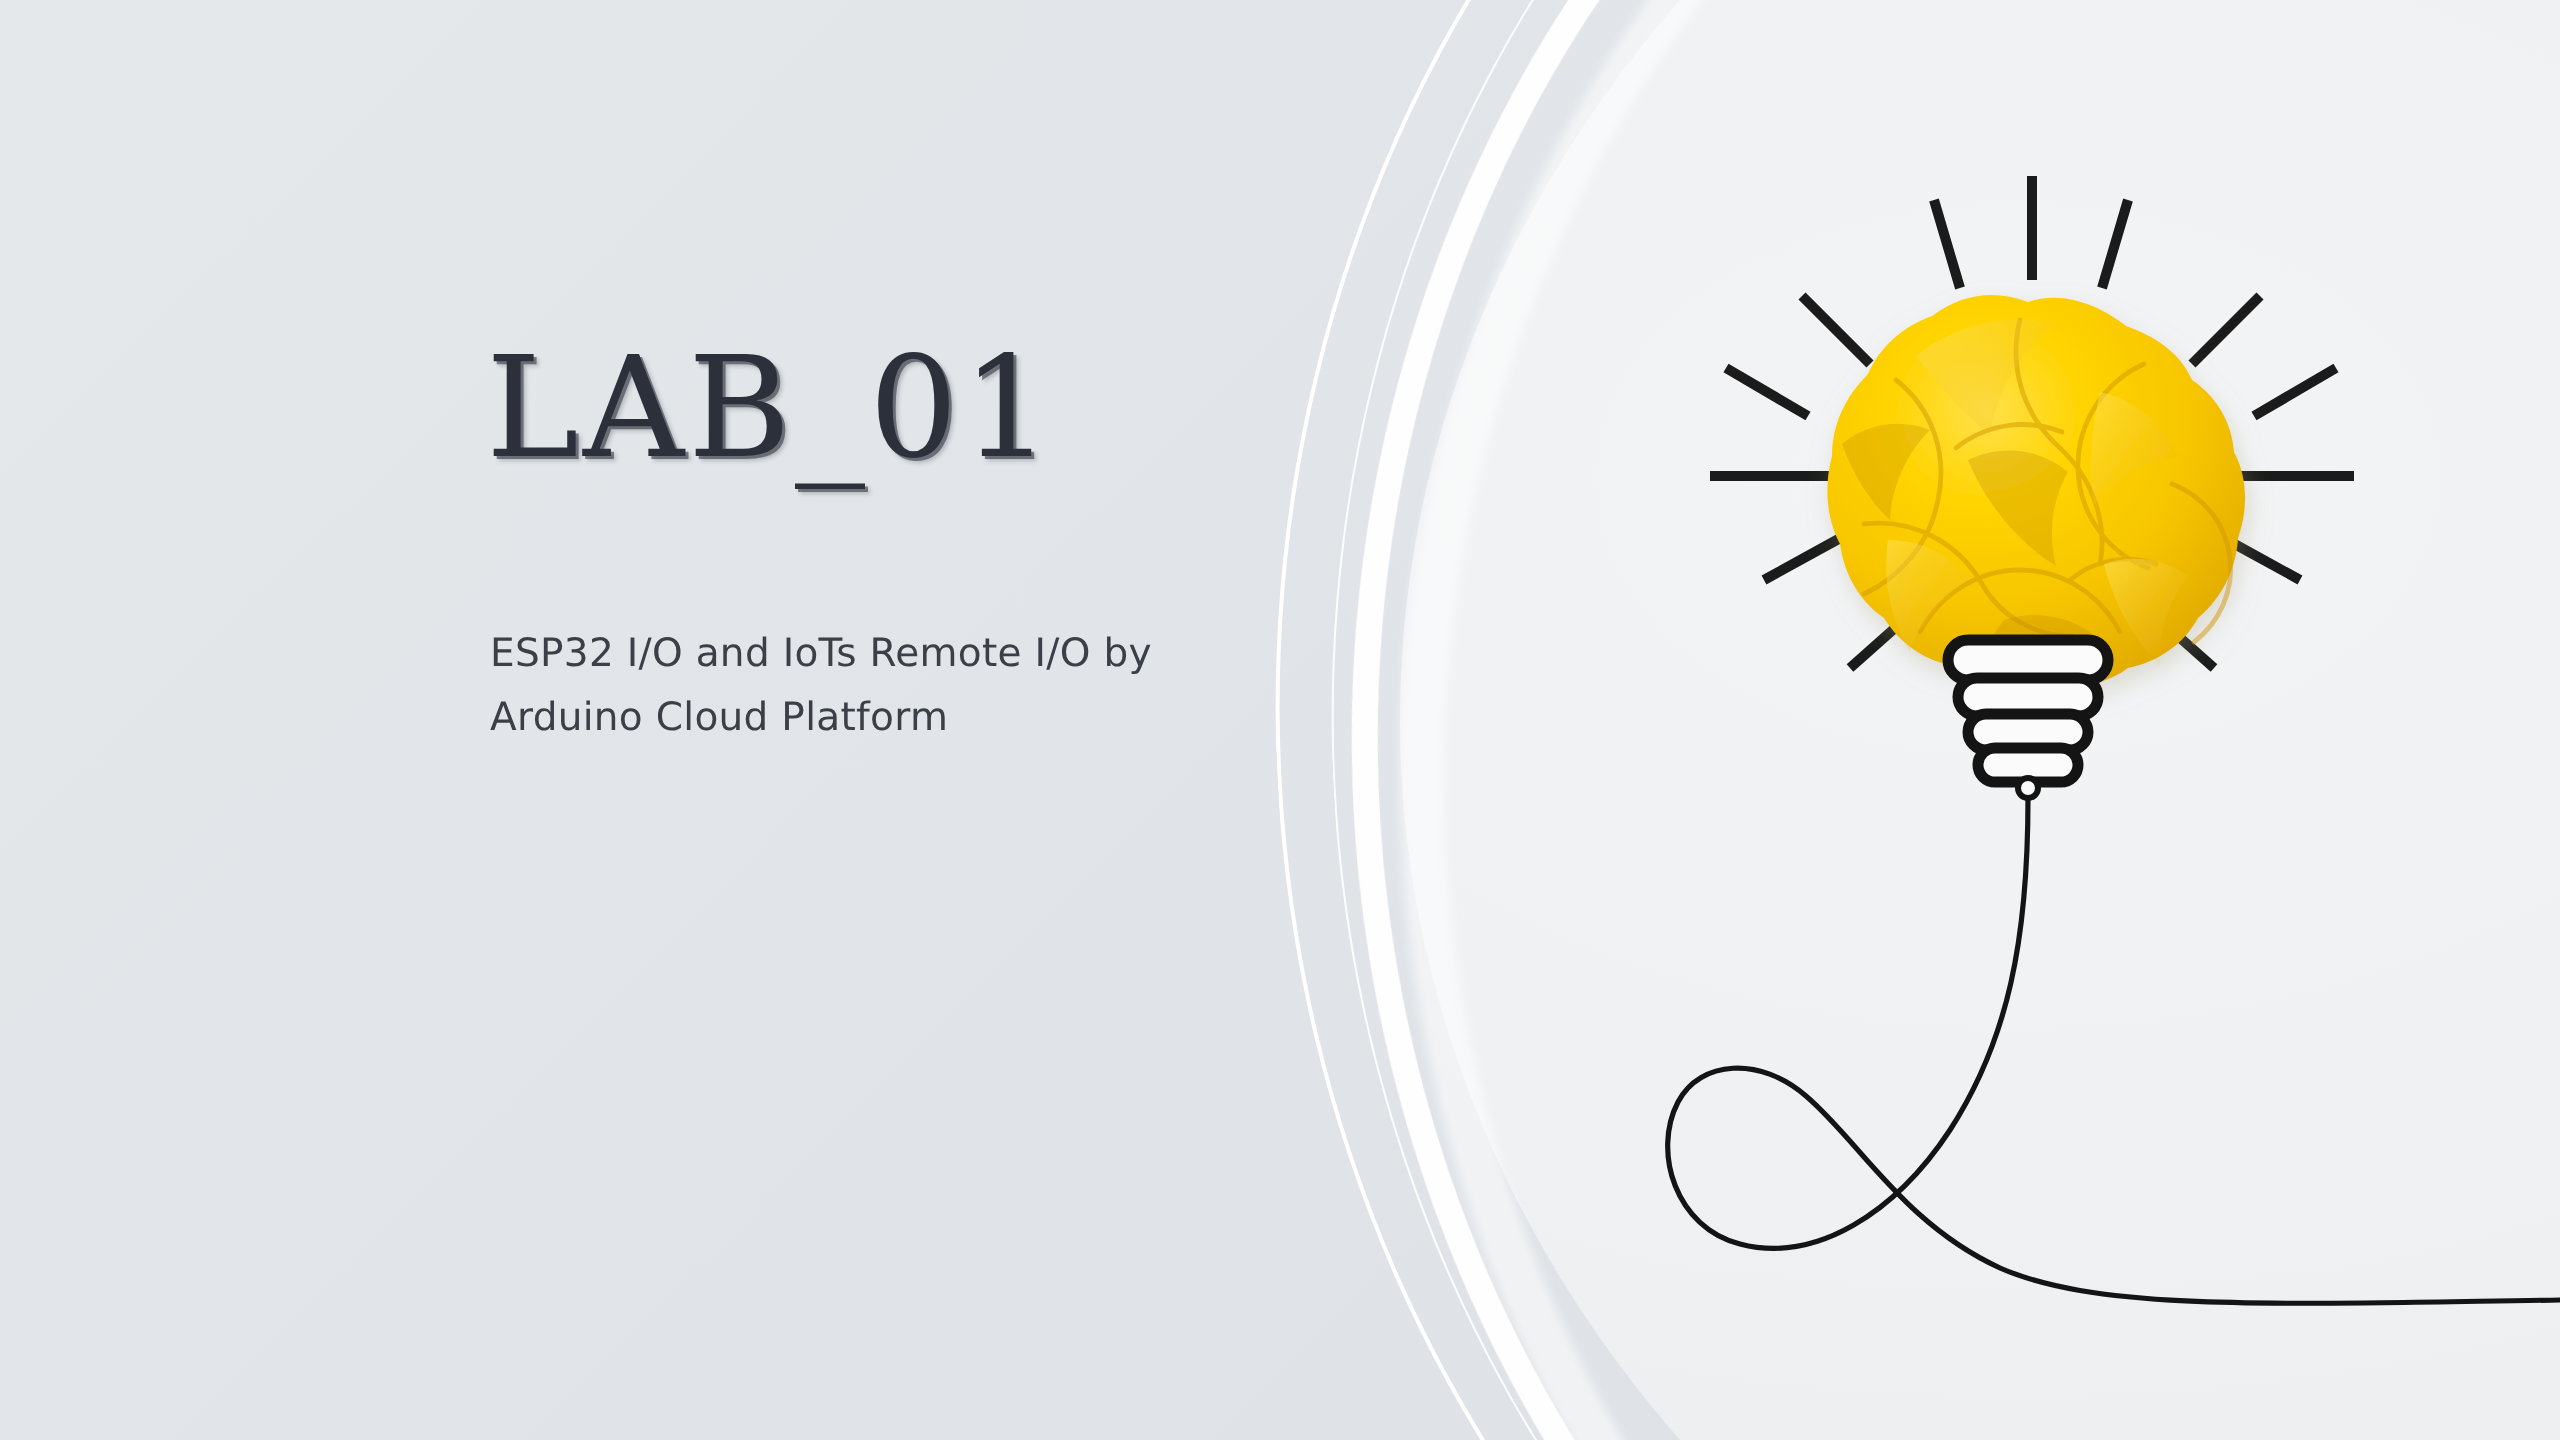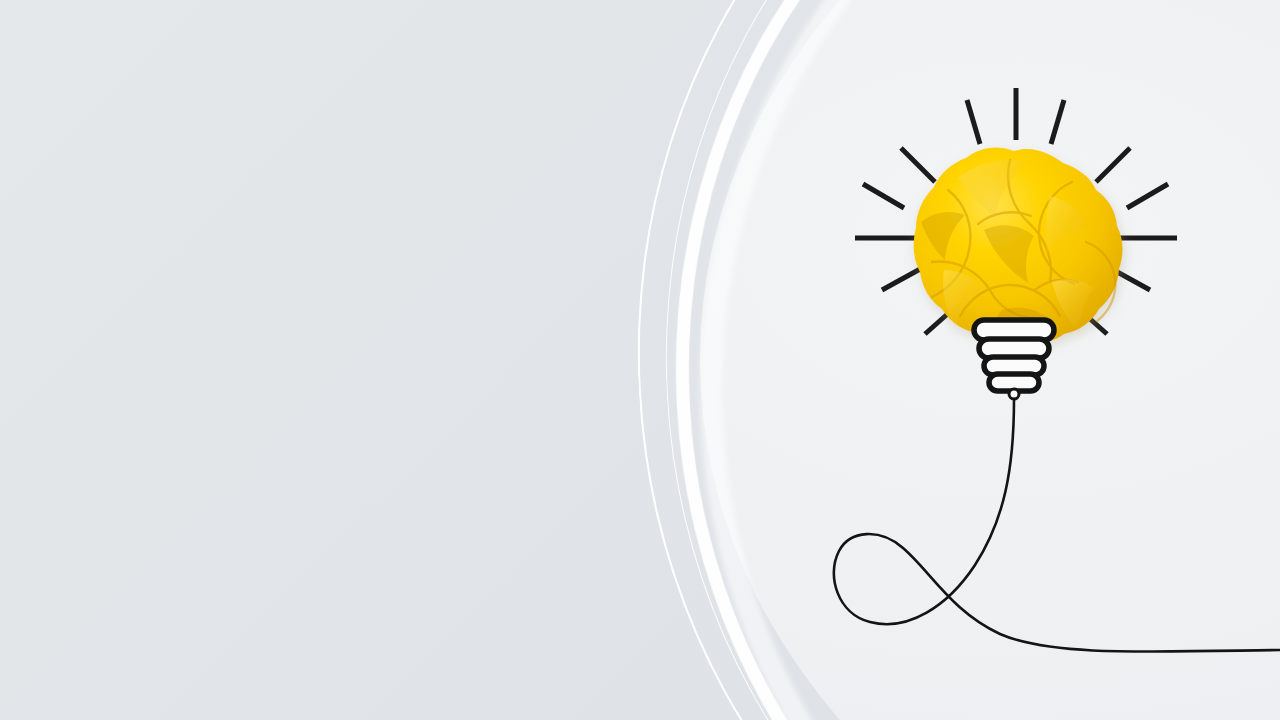--- a/index.html
+++ b/index.html
@@ -254,14 +254,18 @@
       <path class="wire" d="M1014 399
                C 1014 470, 1004 520, 975 565
                C 948 606, 908 632, 870 622
                C 838 614, 826 576, 839 551
                C 850 530, 880 528, 903 548
                C 930 571, 952 612, 1000 634
                C 1050 656, 1140 652, 1280 650"></path>
     </svg>
   </div>
 
+  <div class="text-block">
+    <h1 class="deck-title">LAB_01</h1>
+    <p class="deck-subtitle">ESP32 I/O and IoTs Remote I/O by Arduino Cloud Platform</p>
+  </div>
 
 </div>
 
 </body></html>

